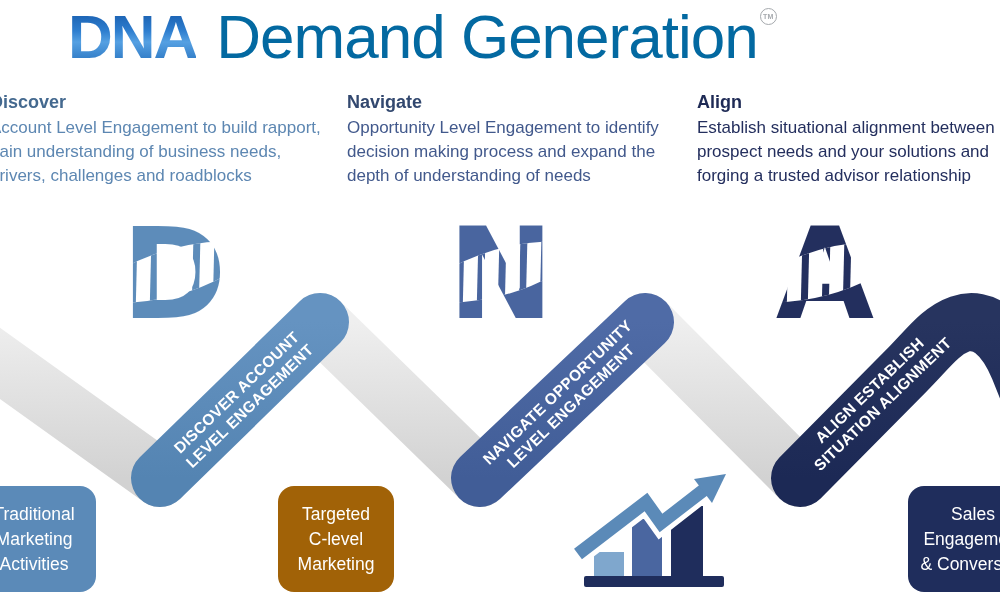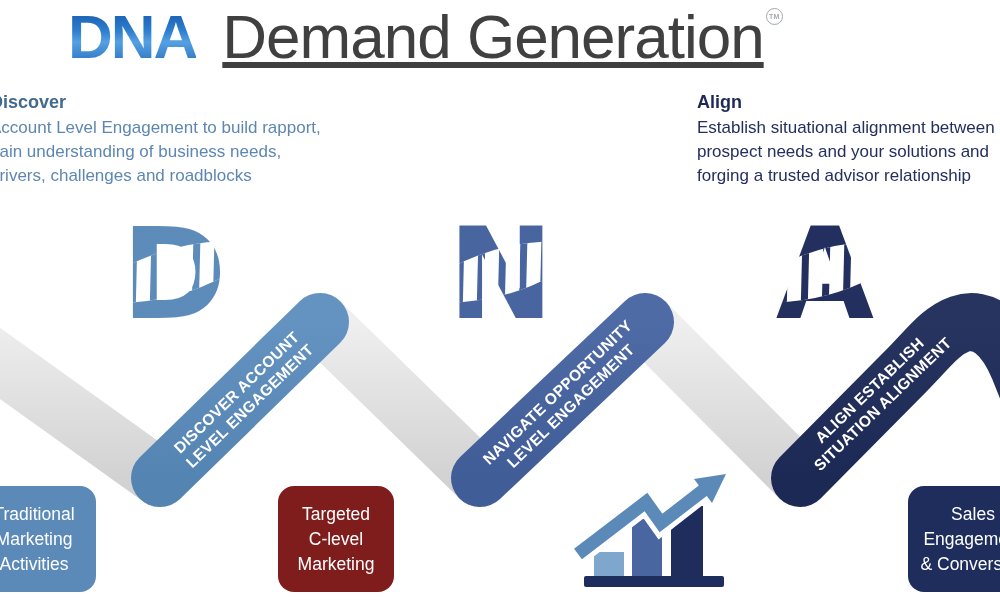--- a/index.html
+++ b/index.html
@@ -4,21 +4,21 @@
 <style>
   html,body{margin:0;padding:0;background:#fff;}
   .stage{position:relative;width:1000px;height:600px;overflow:hidden;background:#fff;
          font-family:"Liberation Sans","DejaVu Sans",sans-serif;}
 
   
   .logo{position:absolute;left:68px;top:4px;white-space:nowrap;font-size:62px;line-height:66px;}
   .logo-dna{font-weight:bold;letter-spacing:-2px;
             background:linear-gradient(180deg,#0f4f9f 0%,#2e7ecf 42%,#55a0e2 58%,#1c67b6 100%);
             -webkit-background-clip:text;background-clip:text;color:transparent;text-decoration:underline;}
-  .logo-rest{color:#404040;font-weight:500;letter-spacing:-1px;margin-left:26px;text-decoration:underline;}
+  .logo-rest{color:#0369a1;font-weight:500;letter-spacing:-1px;margin-left:20px;}
   .tm-badge{display:inline-flex;align-items:center;justify-content:center;
             width:15px;height:15px;border:1.5px solid #a5a9ad;border-radius:50%;
             color:#a5a9ad;font-size:7px;font-weight:bold;vertical-align:top;margin:4px 0 0 2px;}
 
   
   .col{position:absolute;top:92px;}
   .col h3{margin:0 0 3px 0;font-size:18px;font-weight:bold;}
   .col p{margin:0;font-size:17px;line-height:24px;}
   .col-1{left:-10px;width:345px;}
   .col-1 h3{color:#44698f;} .col-1 p{color:#5d87b2;}
@@ -34,21 +34,21 @@
   .ribbon-svg{position:absolute;left:0;top:0;z-index:1;}
   .ribbon-label{position:absolute;z-index:2;color:#fff;font-weight:bold;font-size:15.5px;
                 line-height:19px;text-align:center;letter-spacing:.3px;white-space:nowrap;
                 transform:translate(-50%,-50%) rotate(-44deg);}
 
   
   .bbox{position:absolute;top:486px;height:106px;border-radius:16px;z-index:2;
         display:flex;align-items:center;justify-content:center;text-align:center;
         color:#fff;font-size:17.5px;line-height:25px;font-weight:500;white-space:pre-line;}
   .bbox-1{left:-28px;width:124px;background:#5b8ab8;}
-  .bbox-2{left:278px;width:116px;background:#7f1d1d;}
+  .bbox-2{left:278px;width:116px;background:#a16207;}
   .bbox-3{left:908px;width:130px;background:#1f2d5c;}
 </style>
 </head>
 <body>
 
 <div class="stage">
 
   <svg class="ribbon-svg" width="1000" height="600" viewBox="0 0 1000 600">
     <defs>
       <linearGradient id="grayGrad" x1="0" y1="0" x2="0" y2="1">
@@ -106,20 +106,24 @@
     <div>SITUATION ALIGNMENT</div>
   </div>
 
   <div class="logo">
     <span class="logo-dna">DNA</span><span class="logo-rest">Demand Generation</span><span class="tm-badge">TM</span>
   </div>
 
   <div class="col col-1">
     <h3>Discover</h3>
     <p>Account Level Engagement to build rapport, gain understanding of business needs, drivers, challenges and roadblocks</p>
+  </div>
+  <div class="col col-2">
+    <h3>Navigate</h3>
+    <p>Opportunity Level Engagement to identify decision making process and expand the depth of understanding of needs</p>
   </div>
   <div class="col col-3">
     <h3>Align</h3>
     <p>Establish situational alignment between prospect needs and your solutions and forging a trusted advisor relationship</p>
   </div>
 
   <svg class="letter" style="left:84px;" width="180" height="135" viewBox="0 0 180 135">
     <defs>
       <clipPath id="glyph-d">
           <text x="90" y="104" text-anchor="middle" font-family="'DejaVu Sans','Liberation Sans',sans-serif" font-weight="bold" font-size="127">D</text>

